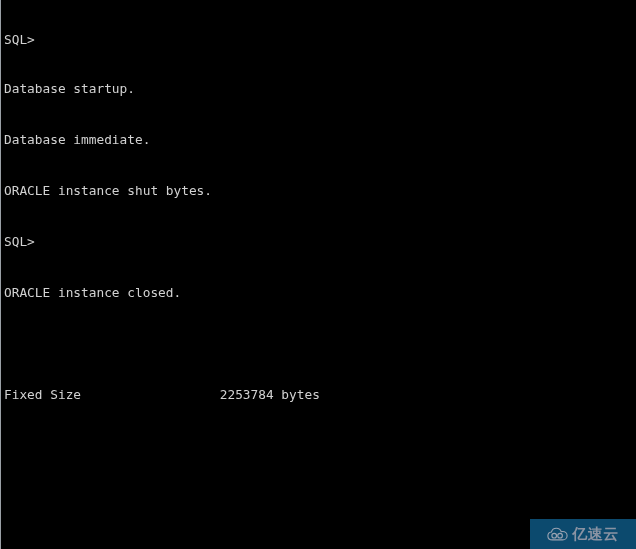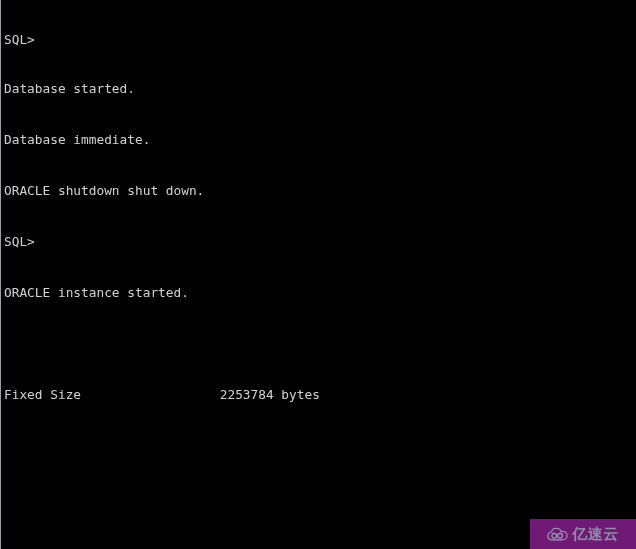--- a/index.html
+++ b/index.html
@@ -52,21 +52,21 @@
   .blank {
     height: 17px;
   }
   
   #watermark {
     position: absolute;
     right: 0;
     bottom: 0;
     width: 106px;
     height: 30px;
-    background: #701a75;
+    background: #0c4a6e;
     display: flex;
     align-items: center;
     justify-content: center;
     gap: 4px;
   }
   #watermark .wm-icon {
     display: block;
     width: 21px;
     height: 15px;
   }
@@ -81,25 +81,25 @@
 </style>
 </head>
 <body>
 
 <div id="screen">
 
   <div id="left-edge"></div>
 
   <div id="terminal">
     <div class="line clipped-top">SQL&gt;</div>
-    <div class="line">Database started.</div>
+    <div class="line">Database startup.</div>
     <div class="line">Database immediate.</div>
-    <div class="line">ORACLE shutdown shut down.</div>
+    <div class="line">ORACLE instance shut bytes.</div>
     <div class="line">SQL&gt;</div>
-    <div class="line">ORACLE instance started.</div>
+    <div class="line">ORACLE instance closed.</div>
     <div class="line blank"></div>
     <div class="line">Fixed Size                  2253784 bytes</div>
     
     
     
     
     
     
     
     

